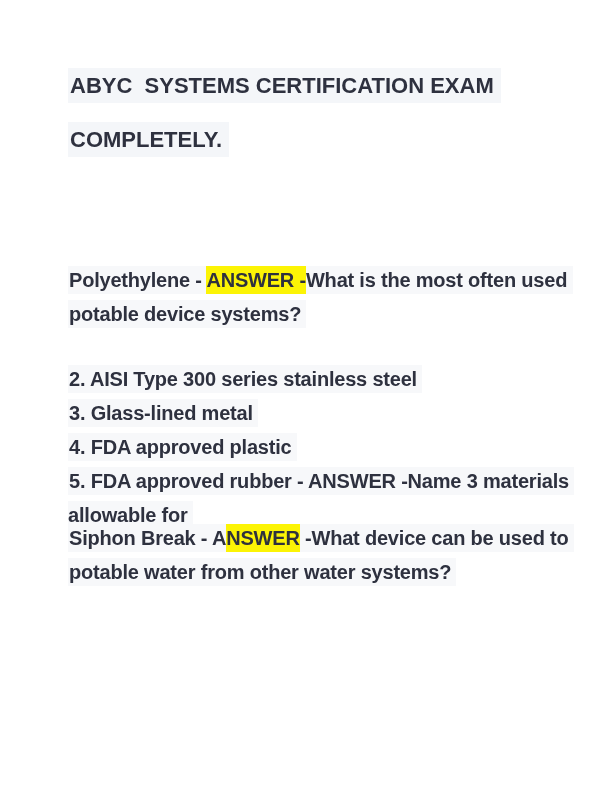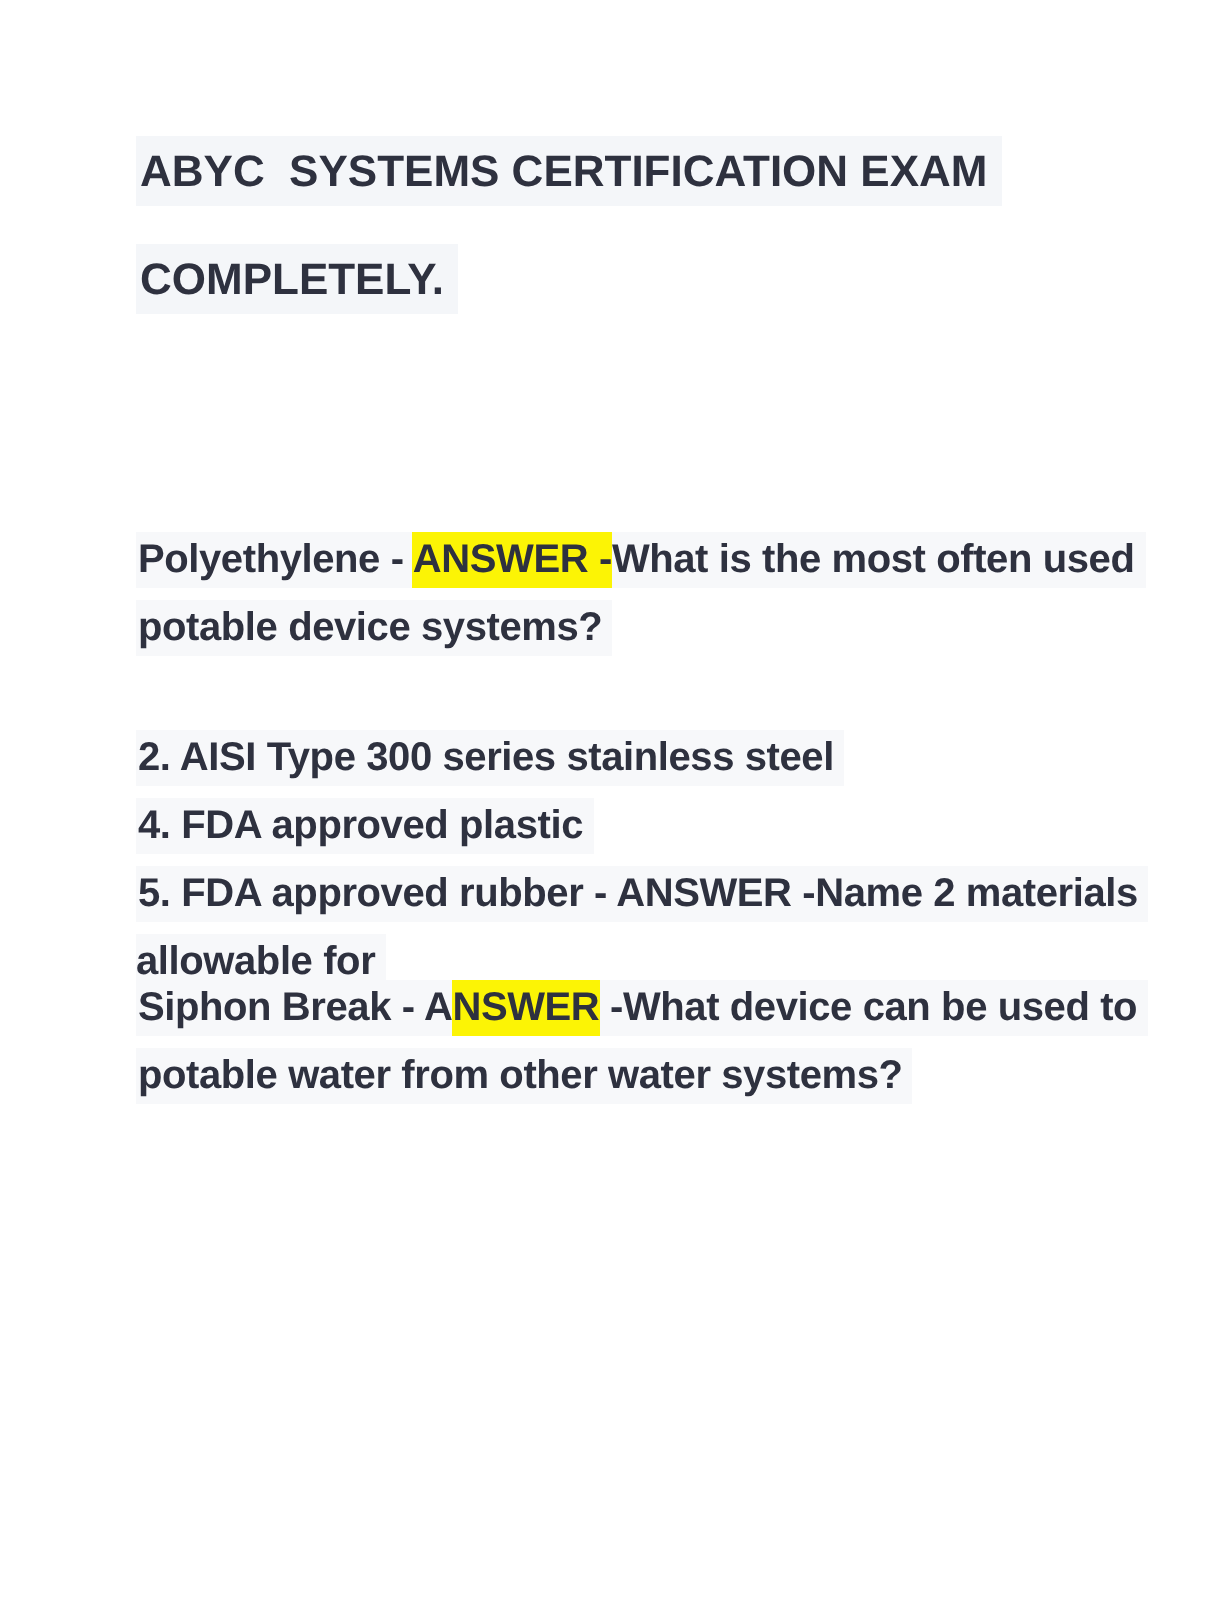--- a/index.html
+++ b/index.html
@@ -44,21 +44,22 @@
       <span class="t-line"><span class="tint">ABYC  SYSTEMS CERTIFICATION EXAM</span></span>
       <span class="t-line"><span class="tint">COMPLETELY.</span></span>
     </h1>
   <div class="body-text">
       <p class="para para-0">
         <span class="line"><span class="tint"><span>Polyethylene - </span><span class="hl">ANSWER -</span><span>What is the most often used materials for</span></span></span>
         <span class="line"><span class="tint"><span>potable device systems?</span></span></span>
       </p>
       <p class="para para-1">
         <span class="line"><span class="tint"><span>2. AISI Type 300 series stainless steel</span></span></span>
+        <span class="line"><span class="tint"><span>3. Glass-lined metal</span></span></span>
         <span class="line"><span class="tint"><span>4. FDA approved plastic</span></span></span>
-        <span class="line"><span class="tint"><span>5. FDA approved rubber - ANSWER -Name 2 materials allowable for</span></span></span>
+        <span class="line"><span class="tint"><span>5. FDA approved rubber - ANSWER -Name 3 materials allowable for</span></span></span>
       </p>
       <p class="para para-2">
         <span class="line"><span class="tint"><span>Siphon Break - A</span><span class="hl">NSWER</span><span> -What device can be used to approved</span></span></span>
         <span class="line"><span class="tint"><span>potable water from other water systems?</span></span></span>
       </p>
     </div>
 </div>
 
 </body></html>

